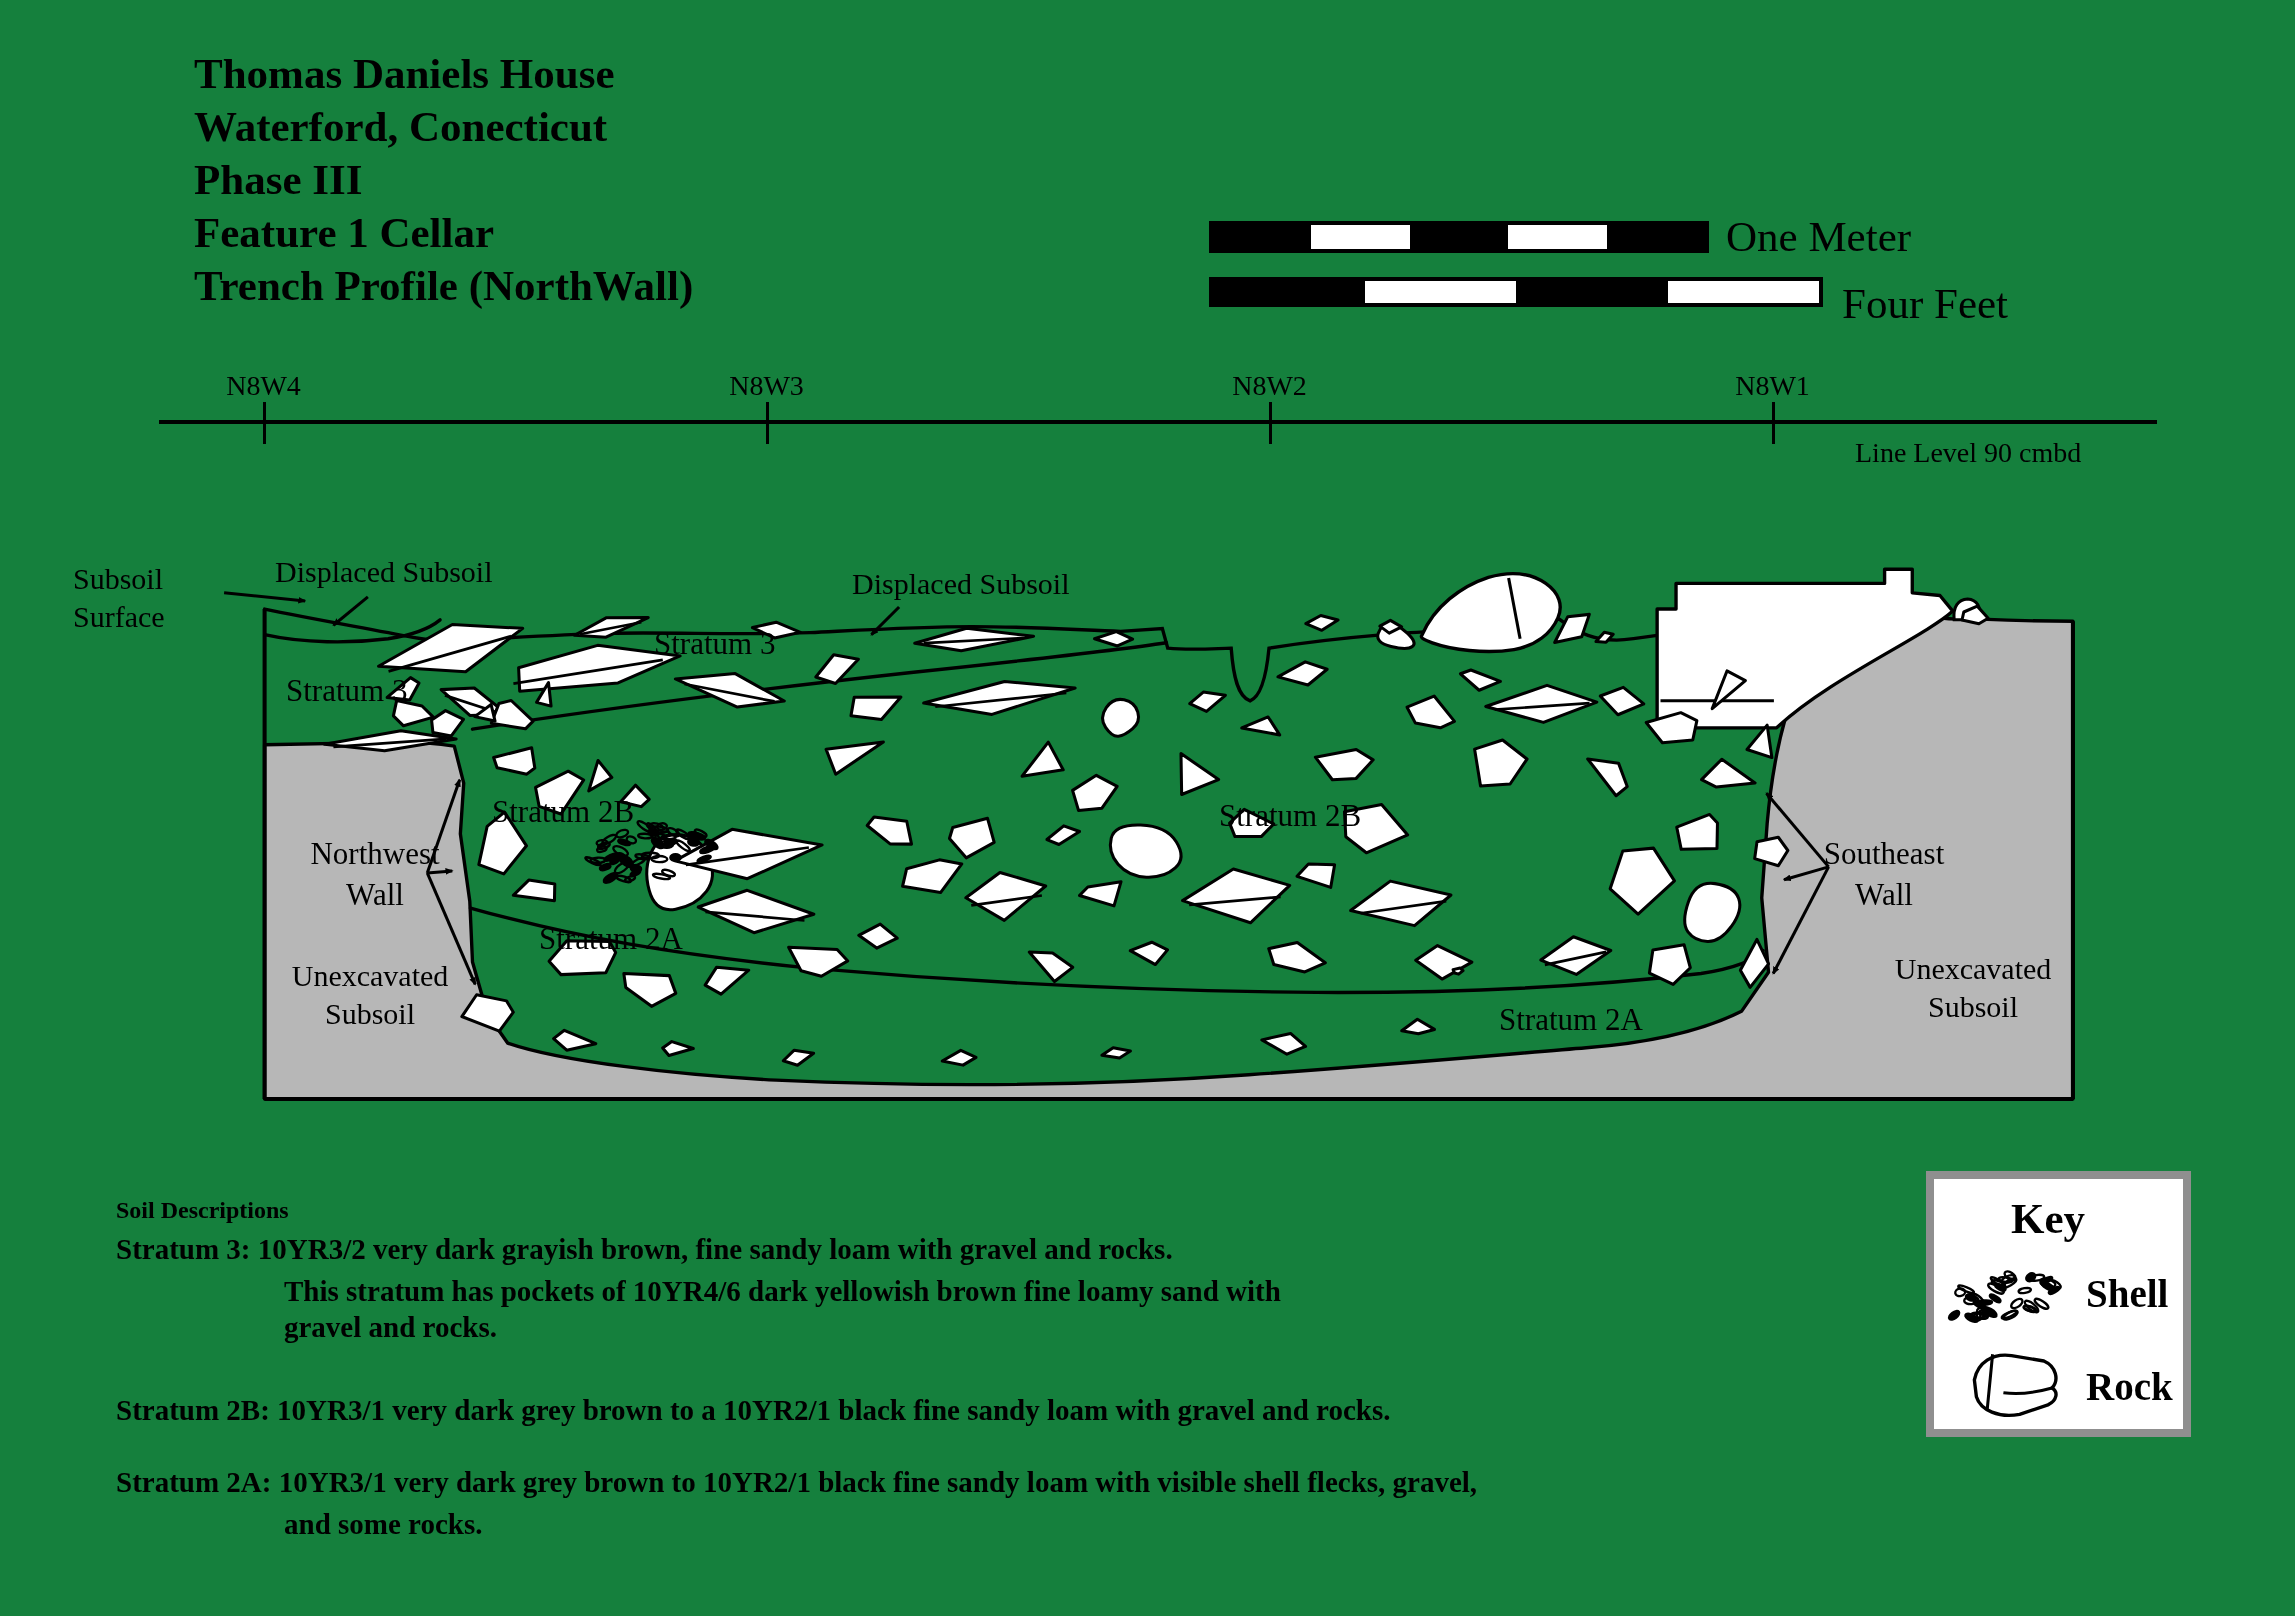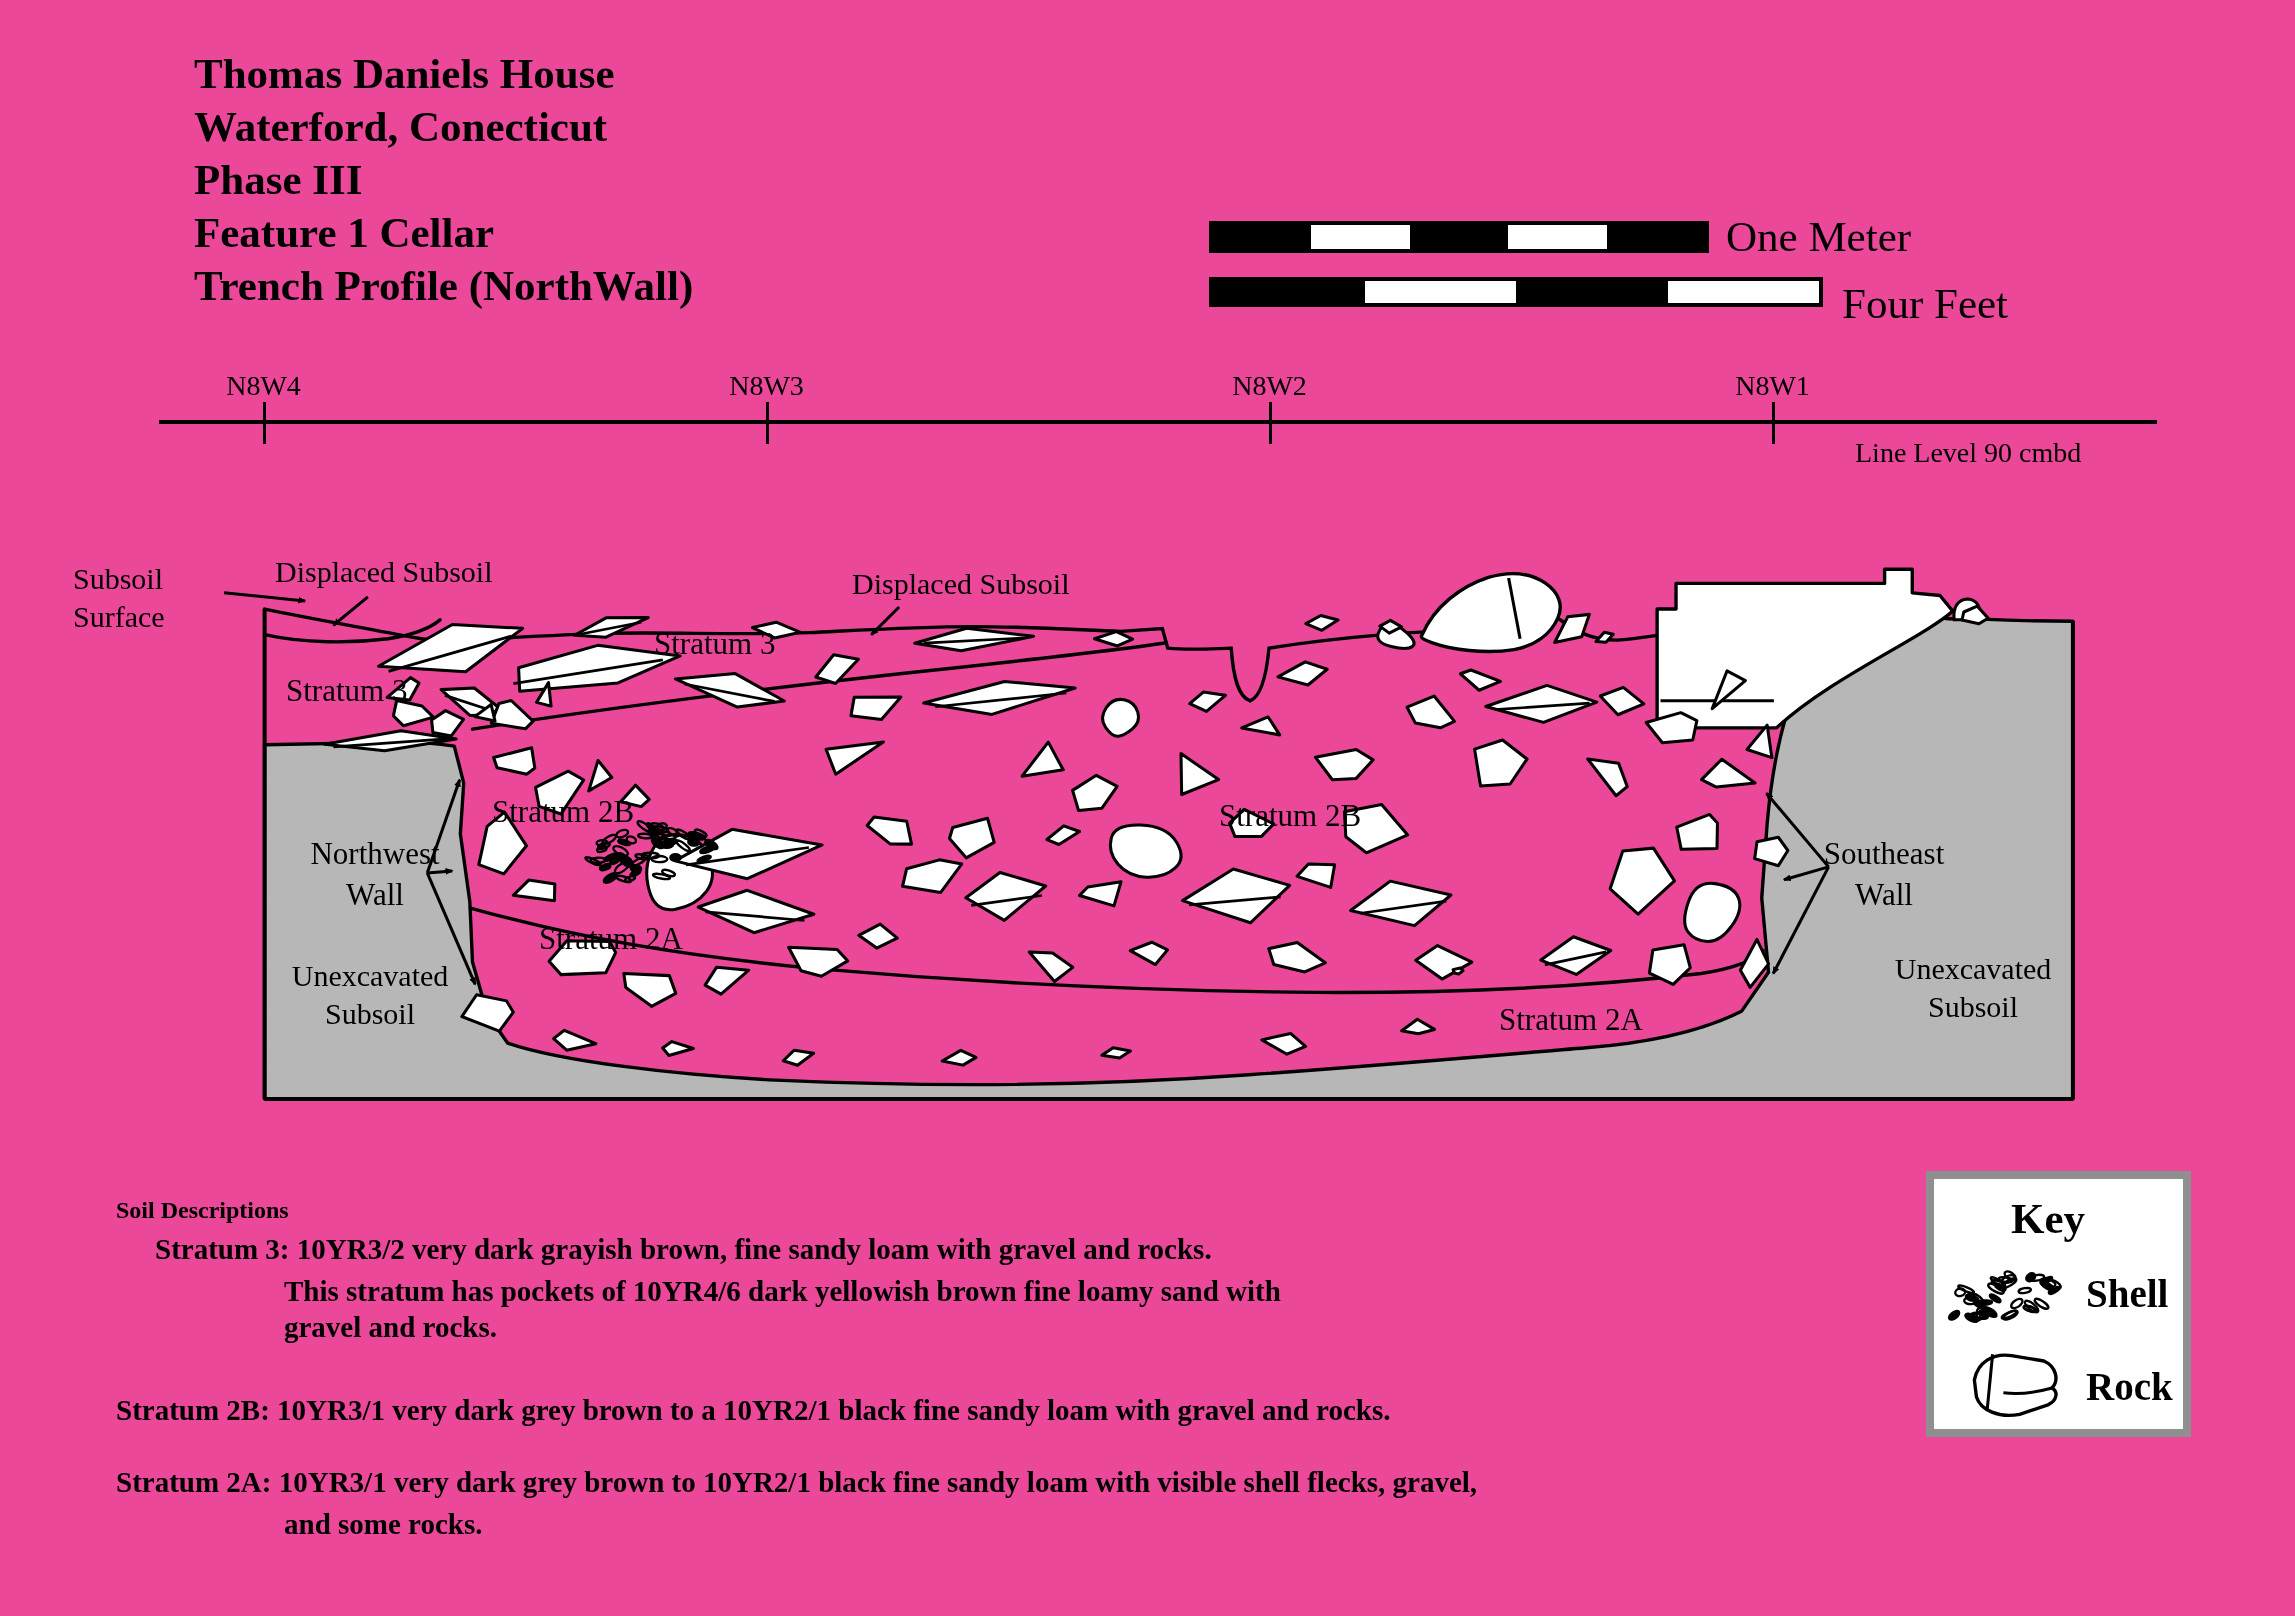--- a/index.html
+++ b/index.html
@@ -1,16 +1,16 @@
 <!DOCTYPE html>
 <html style="font-size:10.8px"><head>
 <meta charset="utf-8">
 <style>
   html,body{margin:0;padding:0;background:#ffffff;}
-  .page{position:relative;width:2295px;height:1617px;background:#ec4899;overflow:hidden;
+  .page{position:relative;width:2295px;height:1617px;background:#15803d;overflow:hidden;
         font-family:"Liberation Serif","DejaVu Serif",serif;color:#000;}
   .abs{position:absolute;}
   
   .title-block{left:194px;top:47px;font-weight:bold;font-size:43px;line-height:53px;white-space:nowrap;}
   
   .bar{display:flex;border:4px solid #000;box-sizing:border-box;}
   .bar .seg{flex:1 1 0;}
   .seg.b{background:#000;}
   .seg.w{background:#fff;}
   .bar-label{font-weight:normal;font-size:43px;line-height:43px;white-space:nowrap;}
@@ -359,21 +359,21 @@
       <div class="abs dlabel" style="left: 1884px; top: 837px; font-size: 31px; transform: translateX(-50%);">Southeast</div>
       <div class="abs dlabel" style="left: 1884px; top: 878px; font-size: 31px; transform: translateX(-50%);">Wall</div>
       <div class="abs dlabel" style="left: 370px; top: 959px; font-size: 30px; transform: translateX(-50%);">Unexcavated</div>
       <div class="abs dlabel" style="left: 370px; top: 997px; font-size: 30px; transform: translateX(-50%);">Subsoil</div>
       <div class="abs dlabel" style="left: 1973px; top: 952px; font-size: 30px; transform: translateX(-50%);">Unexcavated</div>
       <div class="abs dlabel" style="left: 1973px; top: 990px; font-size: 30px; transform: translateX(-50%);">Subsoil</div>
     </div>
 
   <div class="abs soil-heading" style="left:116px;top:1191px;">Soil Descriptions</div>
   <div id="soil-lines" class="abs" style="left:0;top:0;">
-      <div class="abs soil-line" style="left: 116px; top: 1233px; margin-left: 39px;">Stratum 3: 10YR3/2 very dark grayish brown, fine sandy loam with gravel and rocks.</div>
+      <div class="abs soil-line" style="left: 116px; top: 1233px;">Stratum 3: 10YR3/2 very dark grayish brown, fine sandy loam with gravel and rocks.</div>
       <div class="abs soil-line" style="left: 284px; top: 1275px;">This stratum has pockets of 10YR4/6 dark yellowish brown fine loamy sand with</div>
       <div class="abs soil-line" style="left: 284px; top: 1311px;">gravel and rocks.</div>
       <div class="abs soil-line" style="left: 116px; top: 1394px;">Stratum 2B: 10YR3/1 very dark grey brown to a 10YR2/1 black fine sandy loam with gravel and rocks.</div>
       <div class="abs soil-line" style="left: 116px; top: 1466px;">Stratum 2A: 10YR3/1 very dark grey brown to 10YR2/1 black fine sandy loam with visible shell flecks, gravel,</div>
       <div class="abs soil-line" style="left: 284px; top: 1508px;">and some rocks.</div>
     </div>
 
   <div class="abs key-title" style="left:2011px;top:1194px;">Key</div>
   <div class="abs key-item-label" style="left:2086px;top:1273px;">Shell</div>
   <div class="abs key-item-label" style="left:2086px;top:1366px;">Rock</div>

